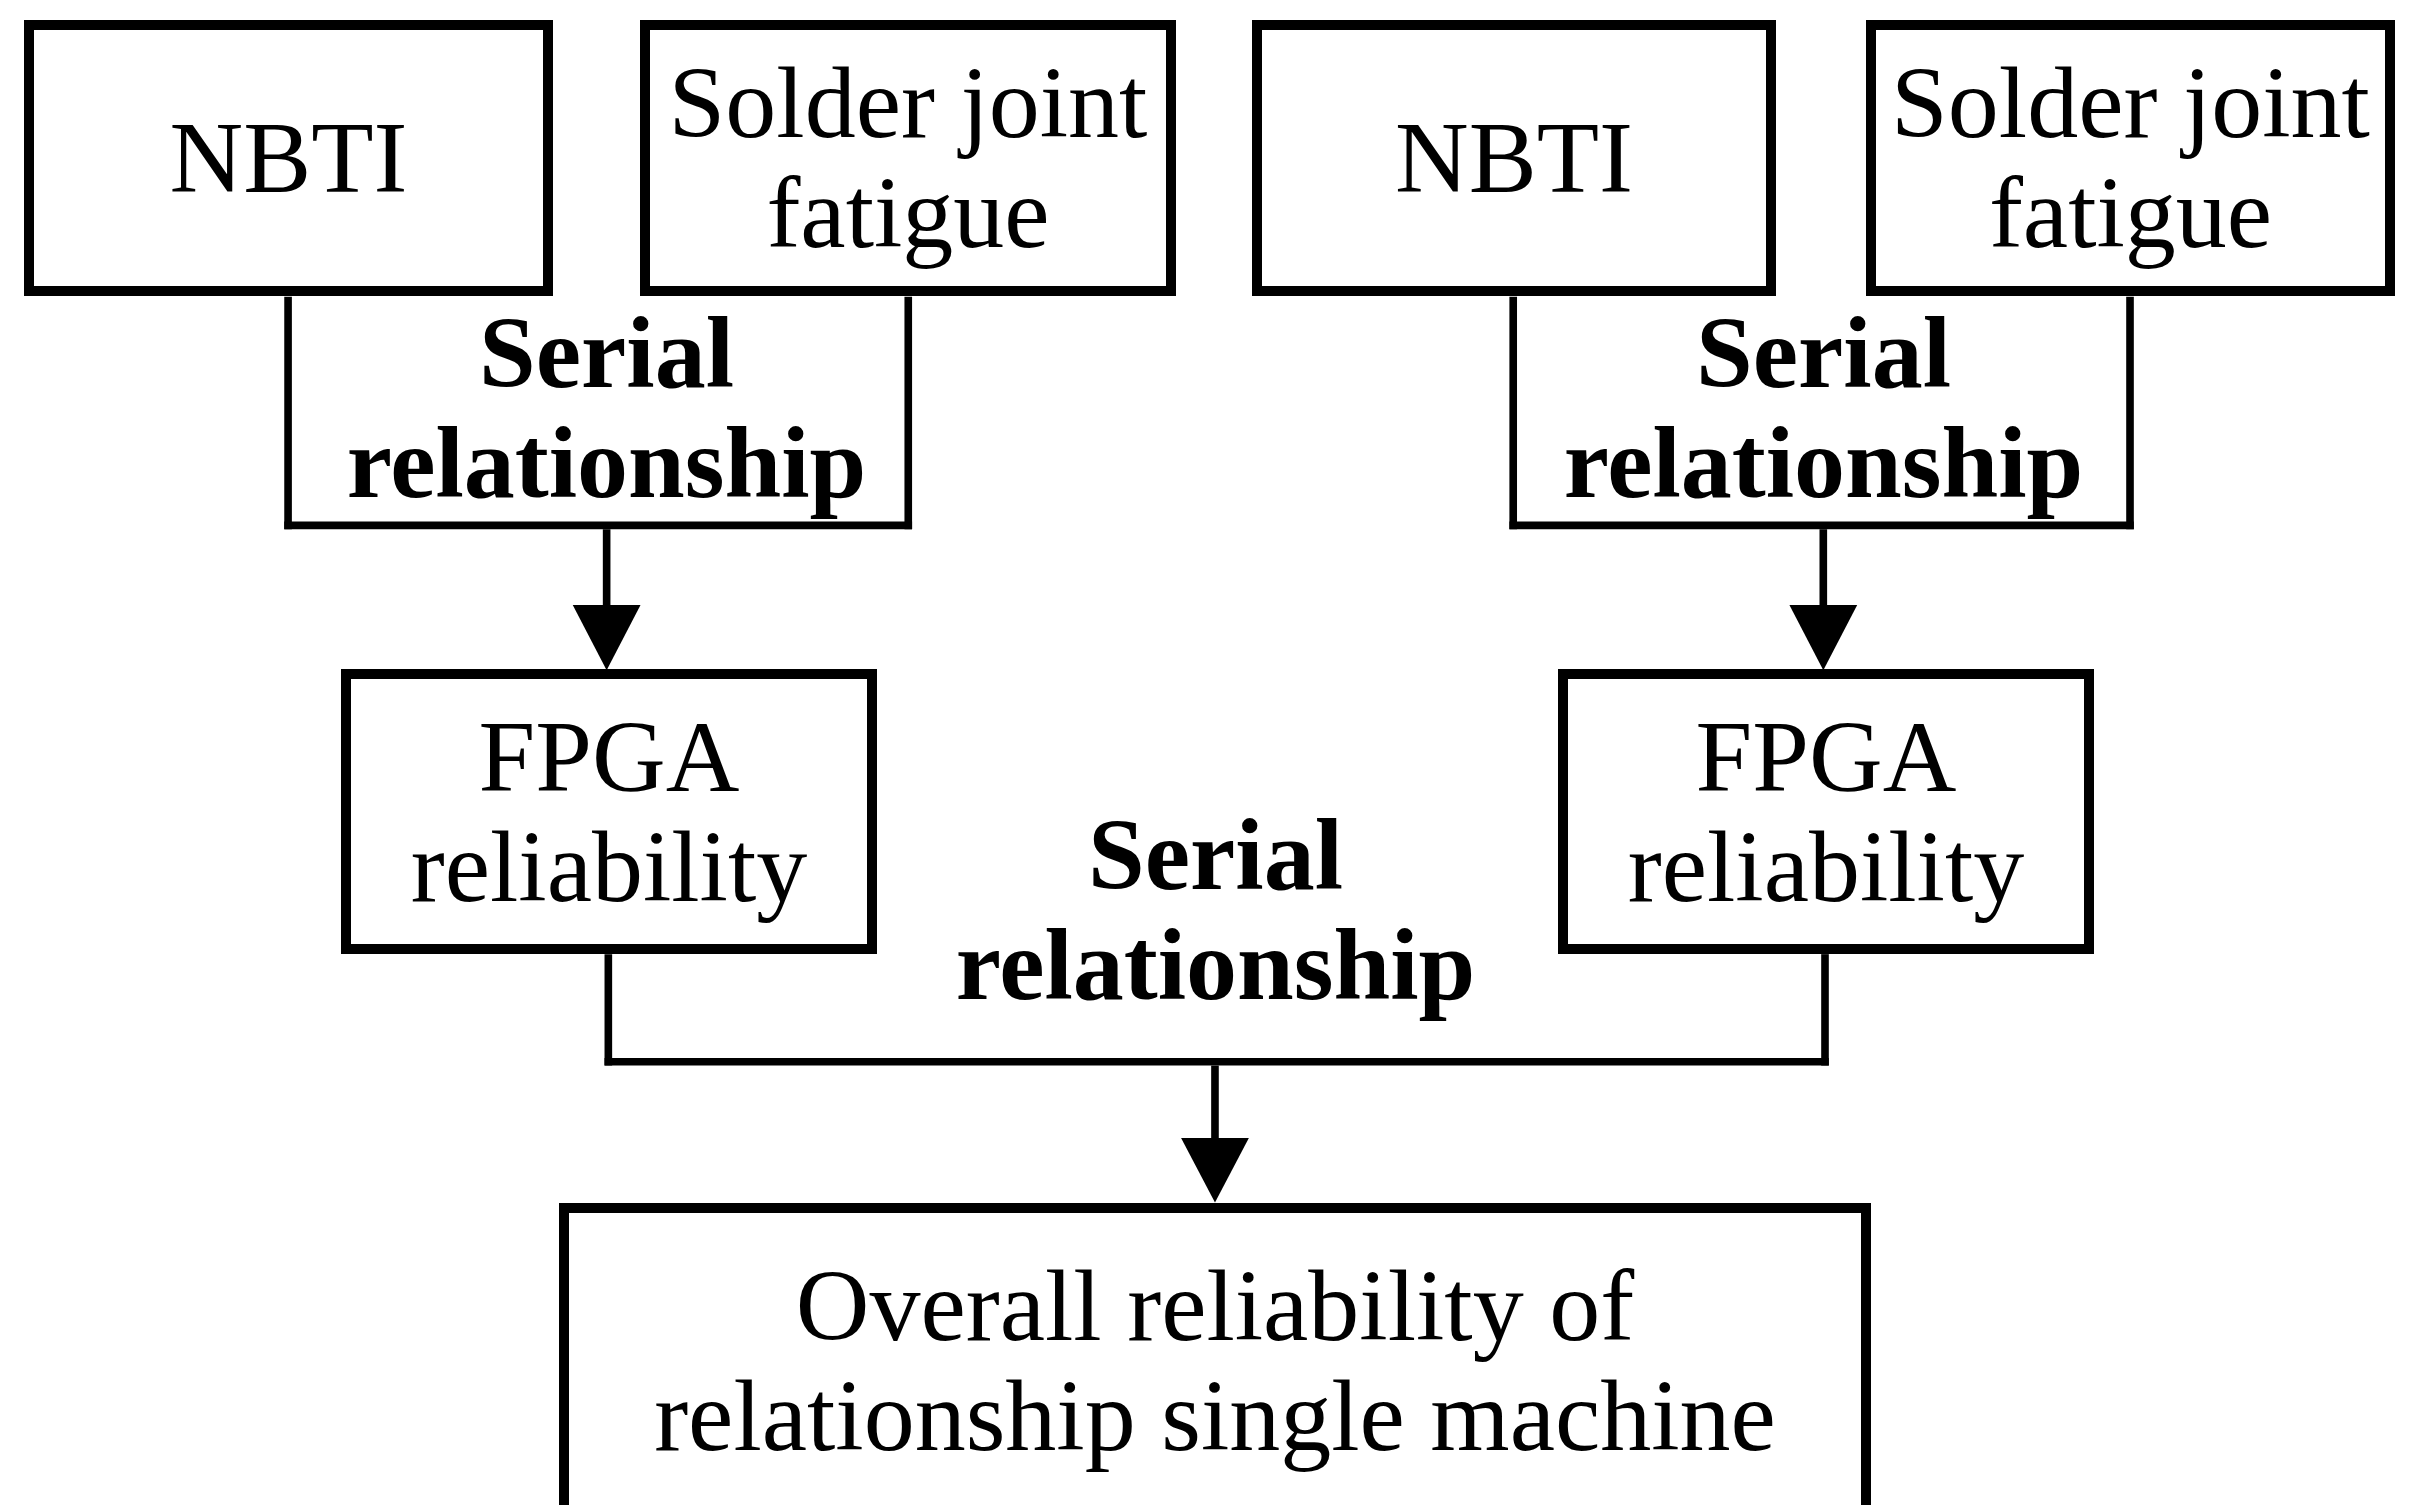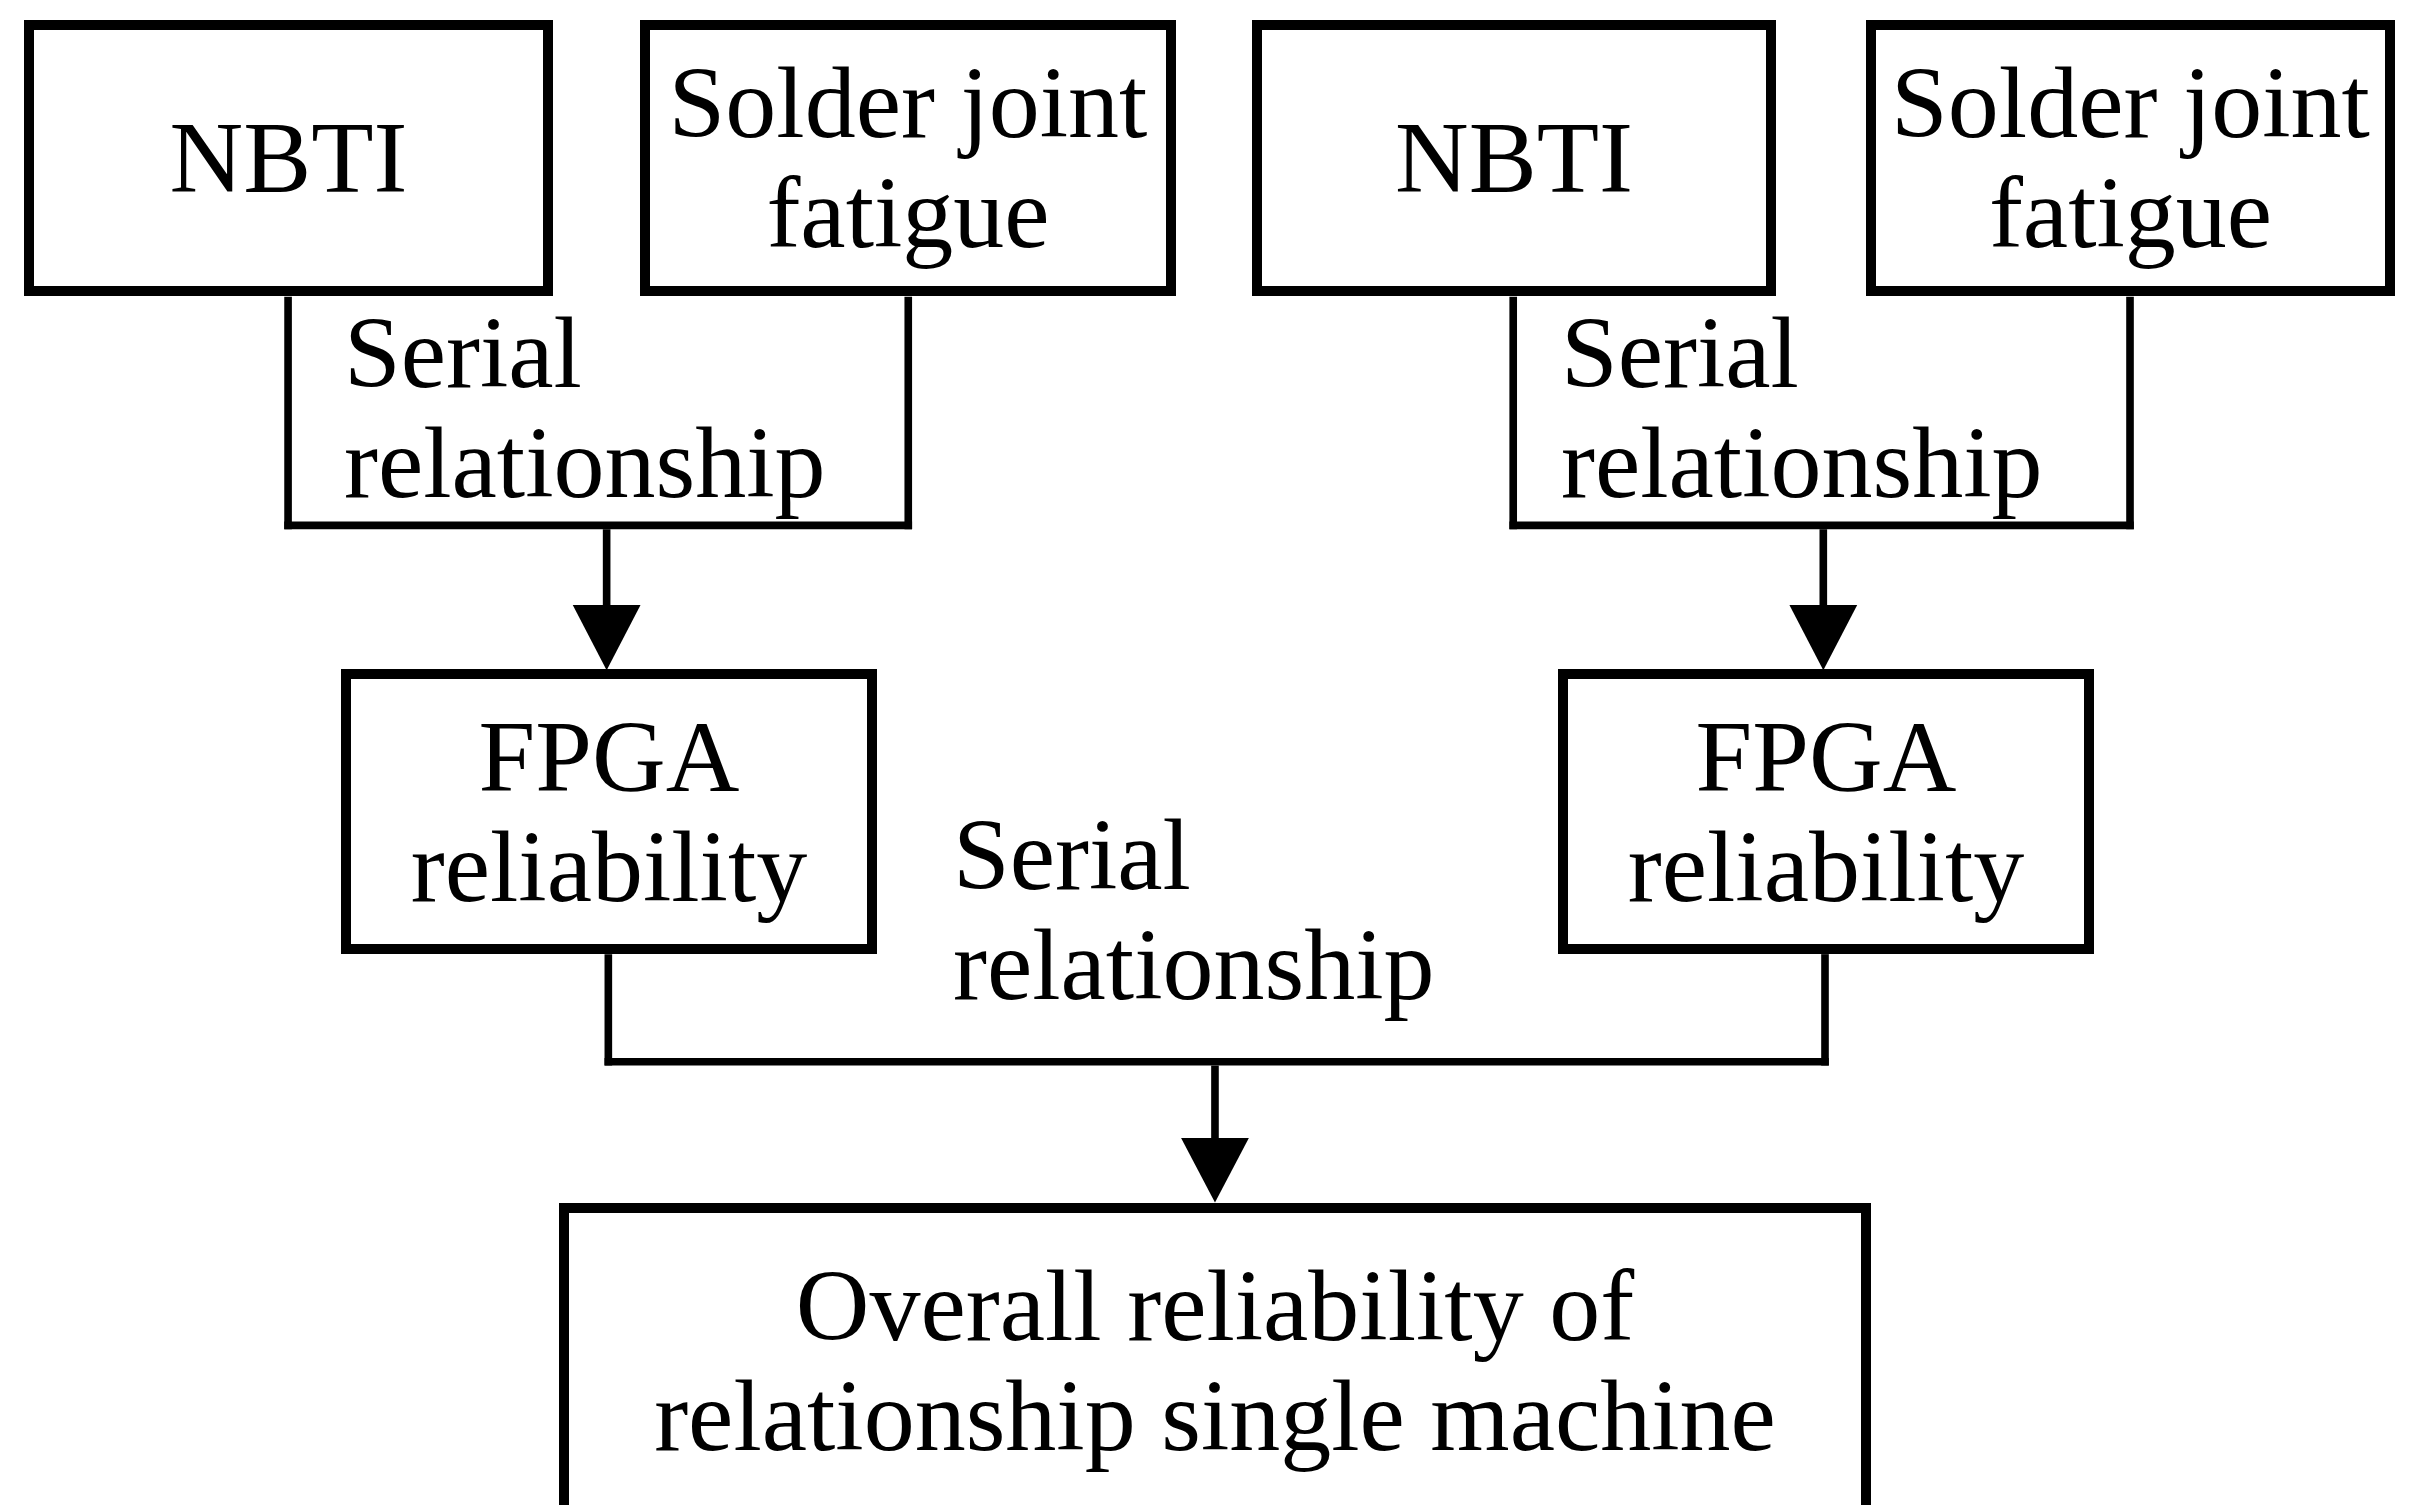--- a/index.html
+++ b/index.html
@@ -45,20 +45,22 @@
   }
   .node .line,
   .edge-label .line {
     display: block;
     font-size: 102px;
     line-height: 110px;
     white-space: nowrap;
   }
   .edge-label {
     position: absolute;
+    text-align: center;
+    font-weight: bold;
   }
   
   #nbti-left      { left: 24px;   top: 20.3px;   width: 529px;  height: 276px; }
   #solder-left    { left: 640px;  top: 20.3px;   width: 536px;  height: 276px; }
   #nbti-right     { left: 1252px; top: 20.3px;   width: 524px;  height: 276px; }
   #solder-right   { left: 1866px; top: 20.3px;   width: 529px;  height: 276px; }
   #fpga-box       { left: 341px;  top: 669px;  width: 536px;  height: 285px; }
   #sram-box       { left: 1558px; top: 669px;  width: 536px;  height: 285px; }
   #overall-box    { left: 559px;  top: 1203px; width: 1312px; height: 315px; }
   

